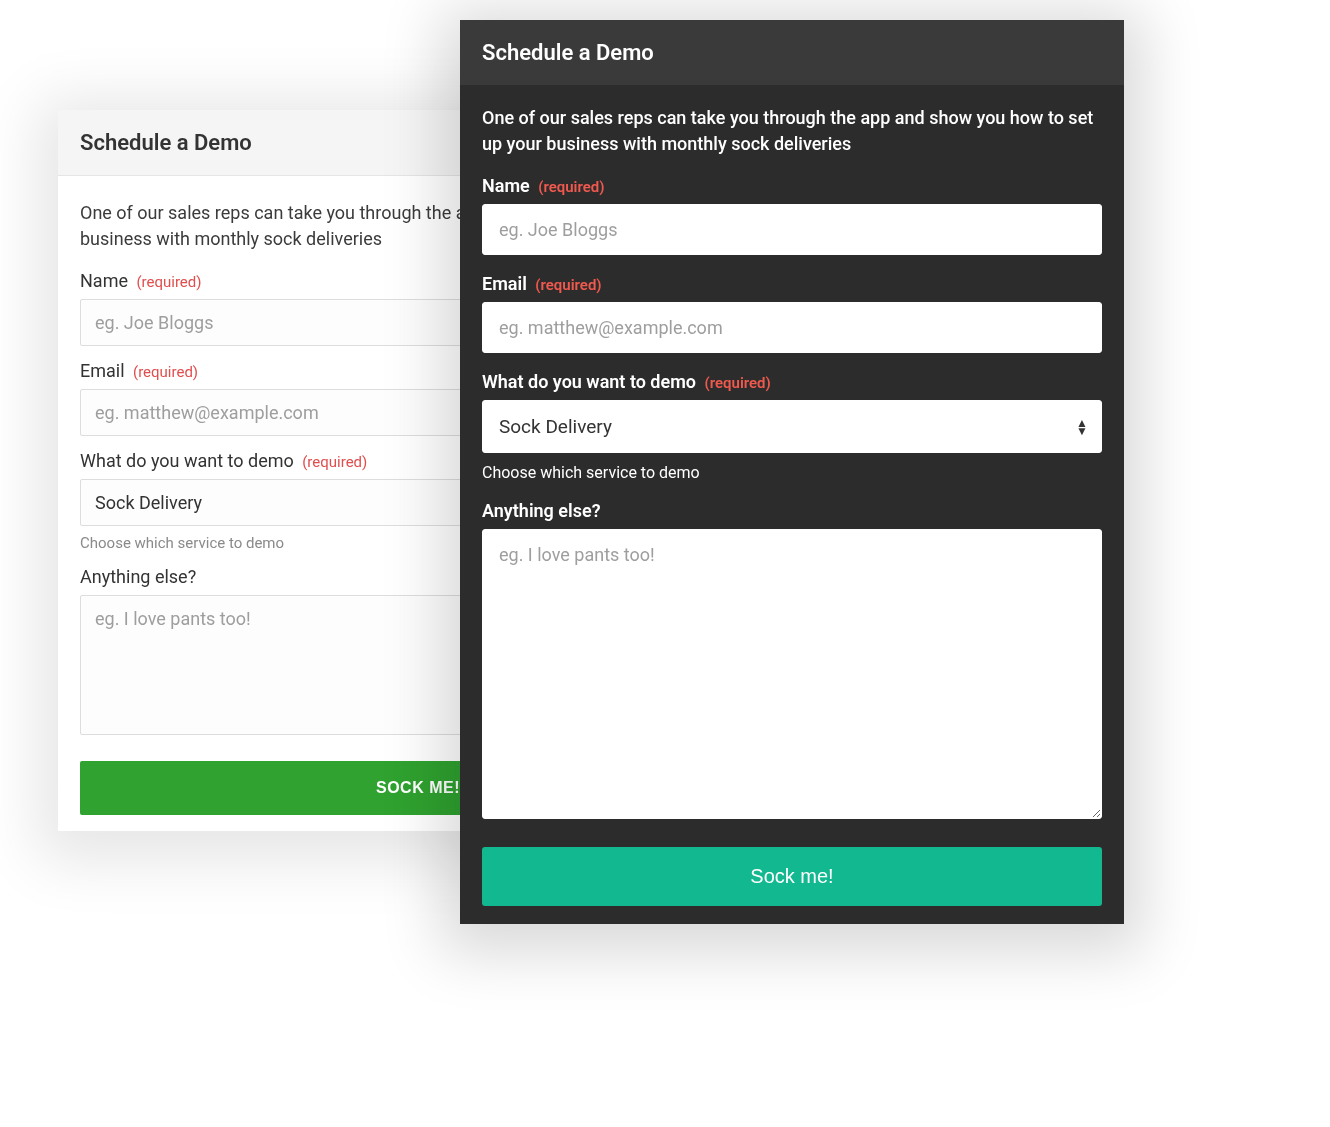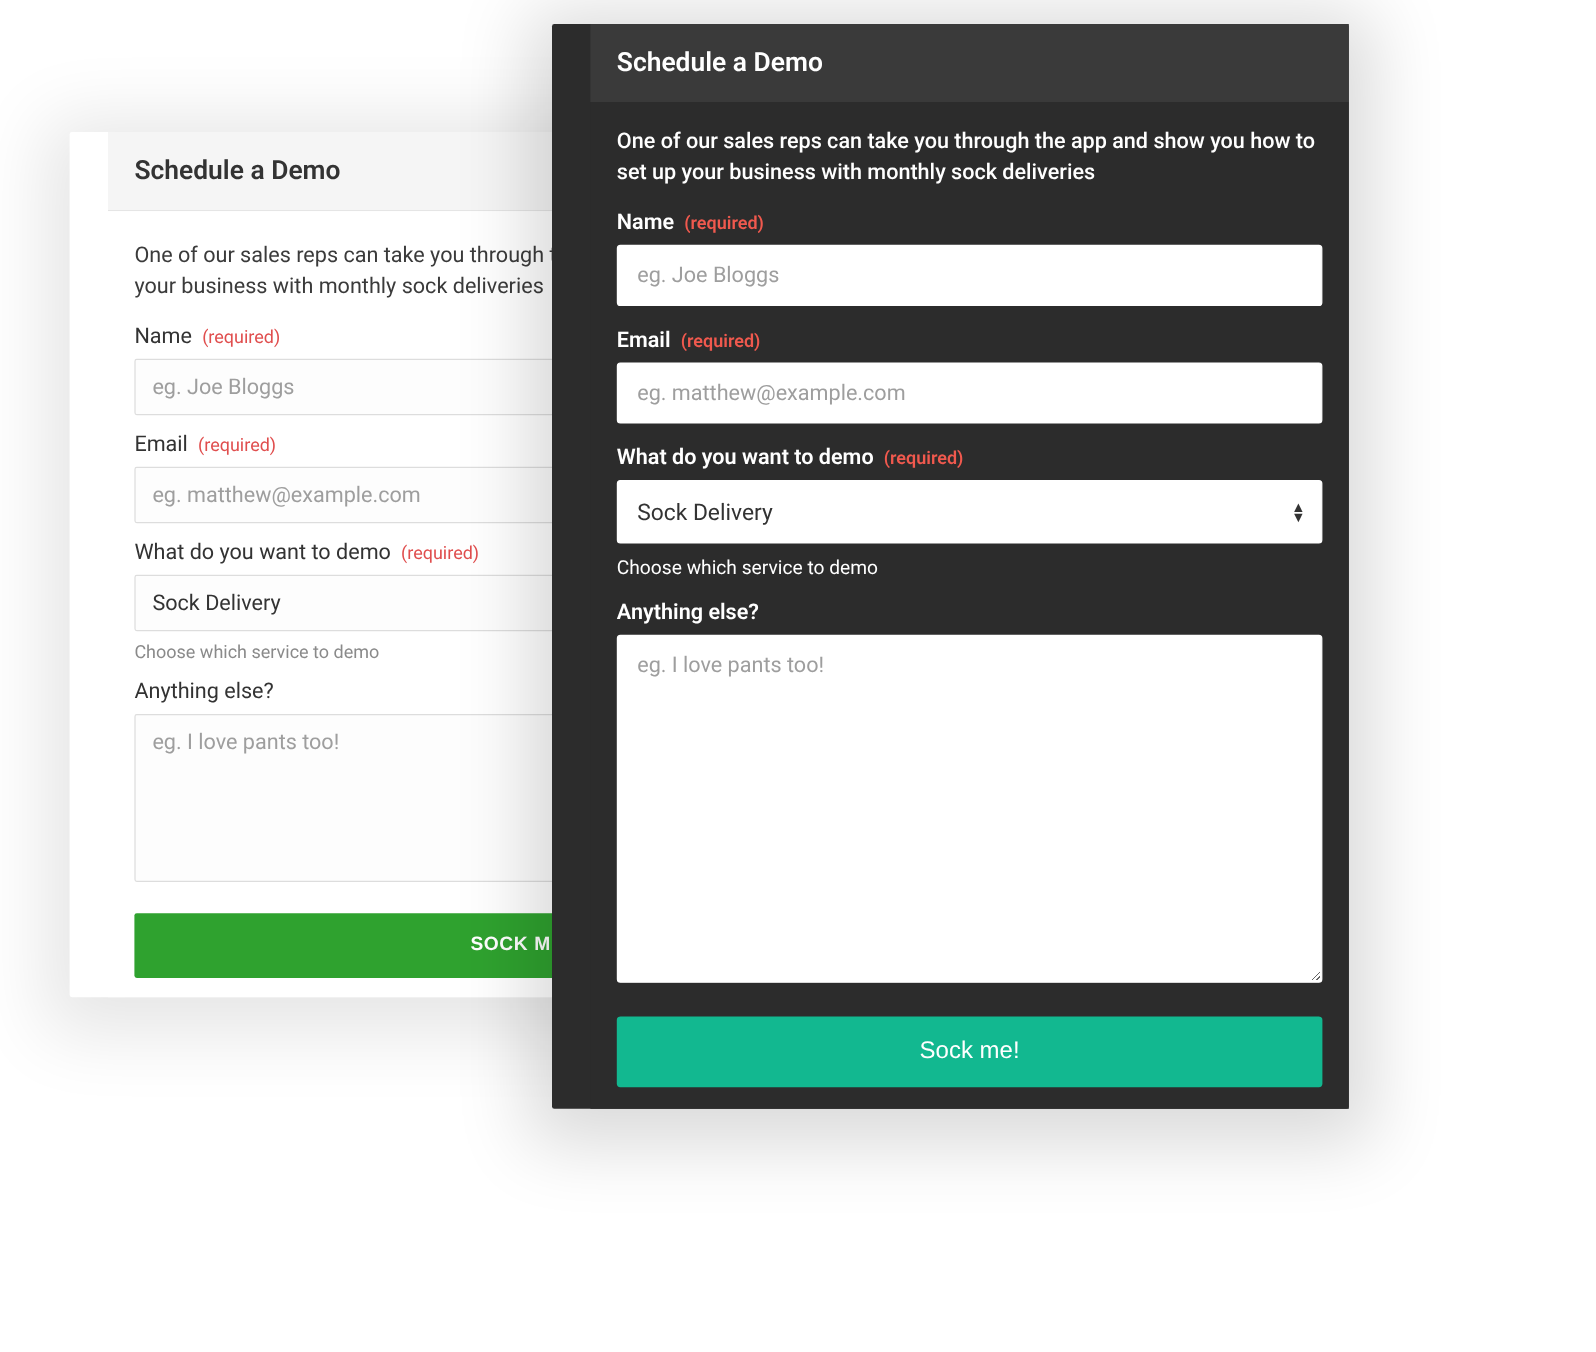--- a/index.html
+++ b/index.html
@@ -16,21 +16,20 @@
     }
     .canvas {
       position: relative;
       width: 100%;
       height: 100%;
     }
 
     .card {
       position: absolute;
       border-radius: 2px;
-      padding-left: 32px;
     }
 
     
     .card-light {
       left: 58px;
       top: 110px;
       width: 720px;
       background: #ffffff;
       box-shadow: 0 10px 60px 20px rgba(0,0,0,0.10);
     }

